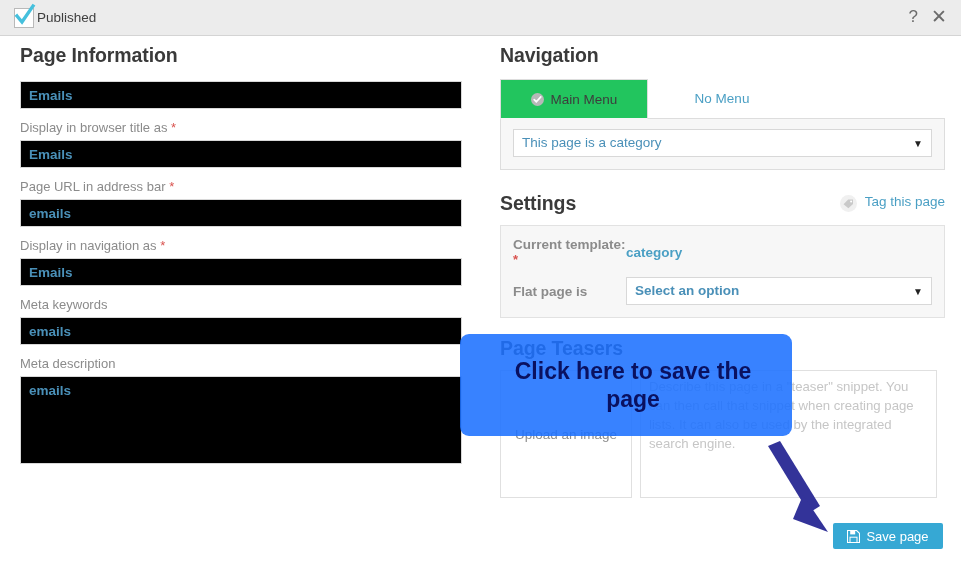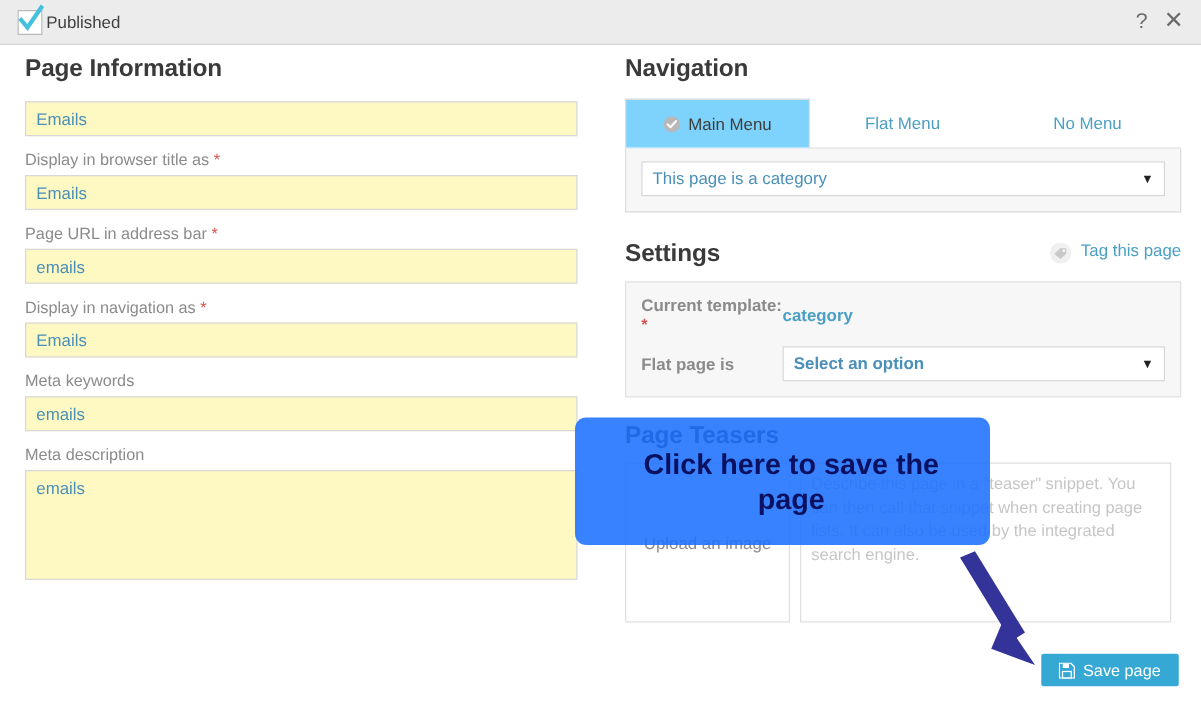--- a/index.html
+++ b/index.html
@@ -91,27 +91,28 @@
     margin-bottom: 5px;
     font-weight: normal;
   }
   .req { color: #d9534f; font-size: 13px; }
 
   .txt {
     display: block;
     width: 442px;
     height: 28px;
     border: 1px solid #d8d8d8;
-    background: #fef9c3;
+    background: #000000;
     color: #4a90b8;
     font-size: 13.5px;
     font-family: "Liberation Sans", sans-serif;
     padding: 0 8px;
     outline: none;
     border-radius: 0;
+    font-weight: bold;
   }
   .txt.area {
     height: 88px;
     padding: 6px 8px;
     resize: none;
     line-height: 16px;
   }
 
   
   .tabs-wrap {
@@ -131,21 +132,21 @@
     justify-content: center;
     font-size: 13.5px;
     color: #4a9fc4;
     cursor: pointer;
     background: transparent;
   }
   .tab.t1 { width: 148px; }
   .tab.t2 { width: 148px; }
   .tab.t3 { width: 148px; }
   .tab.active {
-    background: #7dd3fc;
+    background: #22c55e;
     color: #3d3d3d;
     border: 1px solid #ddd;
     border-bottom: 1px solid #f7f7f7;
     margin-bottom: -1px;
   }
   .tab .chk-circle {
     display: inline-block;
     width: 13px; height: 13px;
     margin-right: 7px;
     flex: none;
@@ -362,23 +363,20 @@
     <div class="tabs-wrap">
       <div class="tabs">
         <div class="tab t1 active">
           <span class="chk-circle">
             <svg width="13" height="13" viewBox="0 0 13 13">
               <circle cx="6.5" cy="6.5" r="6.5" fill="#b8b8b8"></circle>
               <path d="M3.2 6.6 L5.4 8.8 L9.8 3.9" stroke="#ffffff" stroke-width="1.7" fill="none" stroke-linecap="round" stroke-linejoin="round"></path>
             </svg>
           </span>
           <span>Main Menu</span>
-        </div>
-        <div class="tab t2">
-          <span>Flat Menu</span>
         </div>
         <div class="tab t3">
           <span>No Menu</span>
         </div>
       </div>
       <div class="tabpanel">
         <div class="sel">
           <span>This page is a category</span>
           <span class="caret">▼</span>
         </div>

